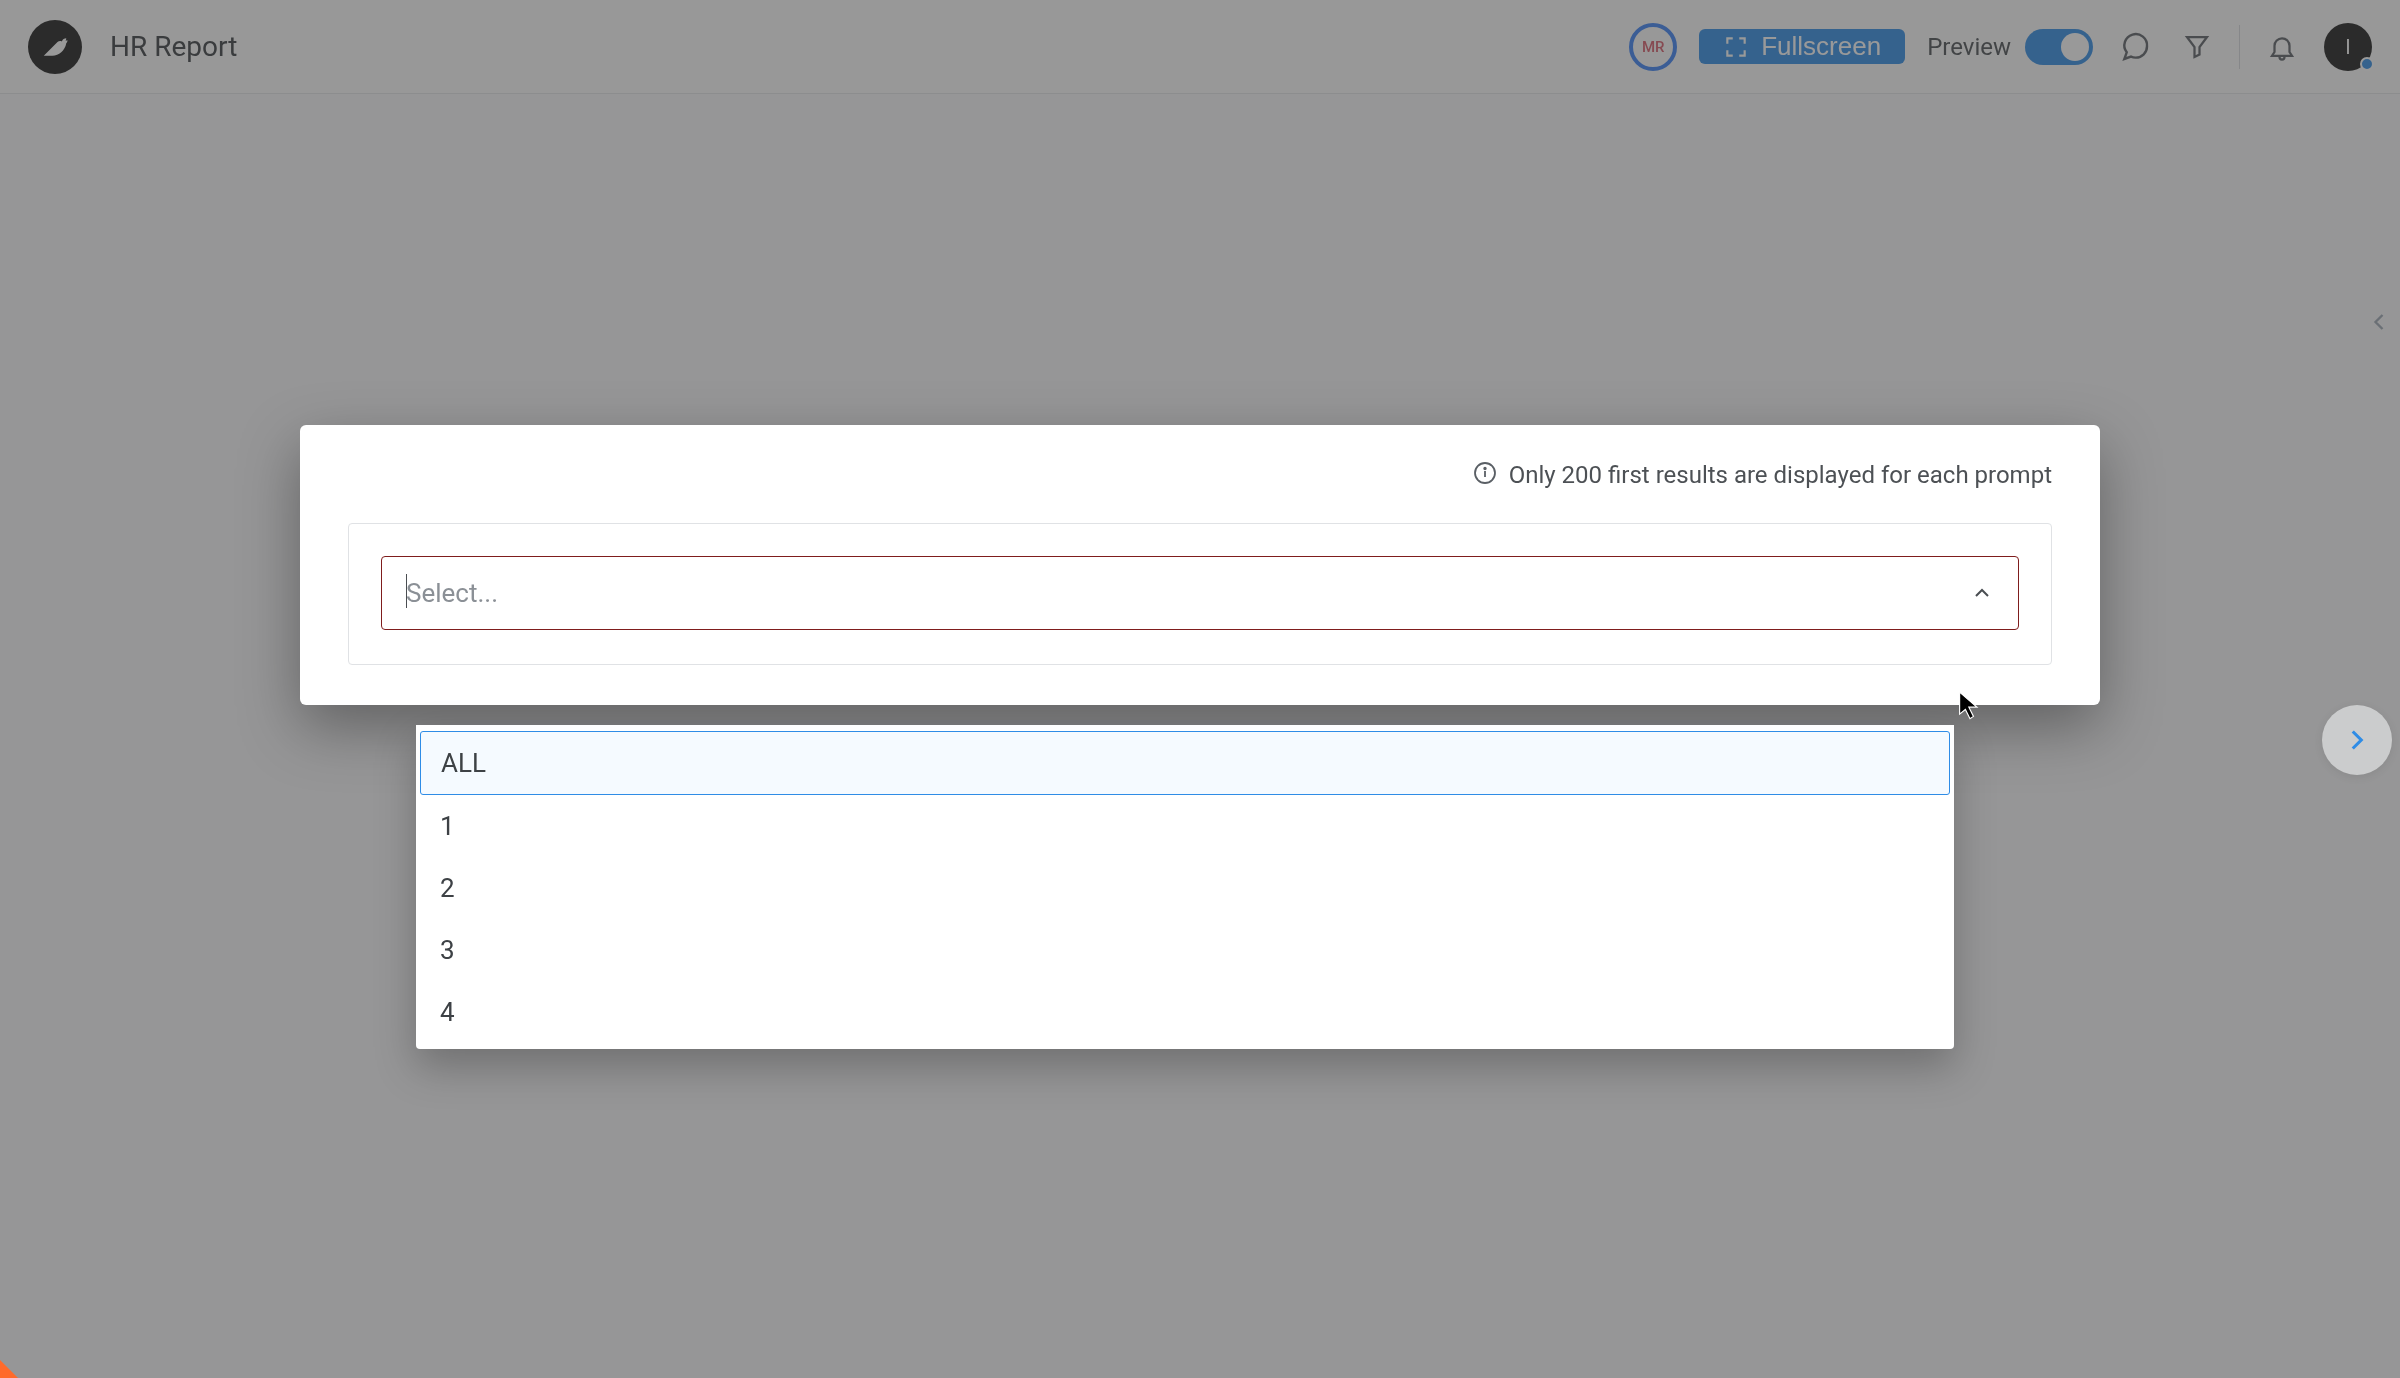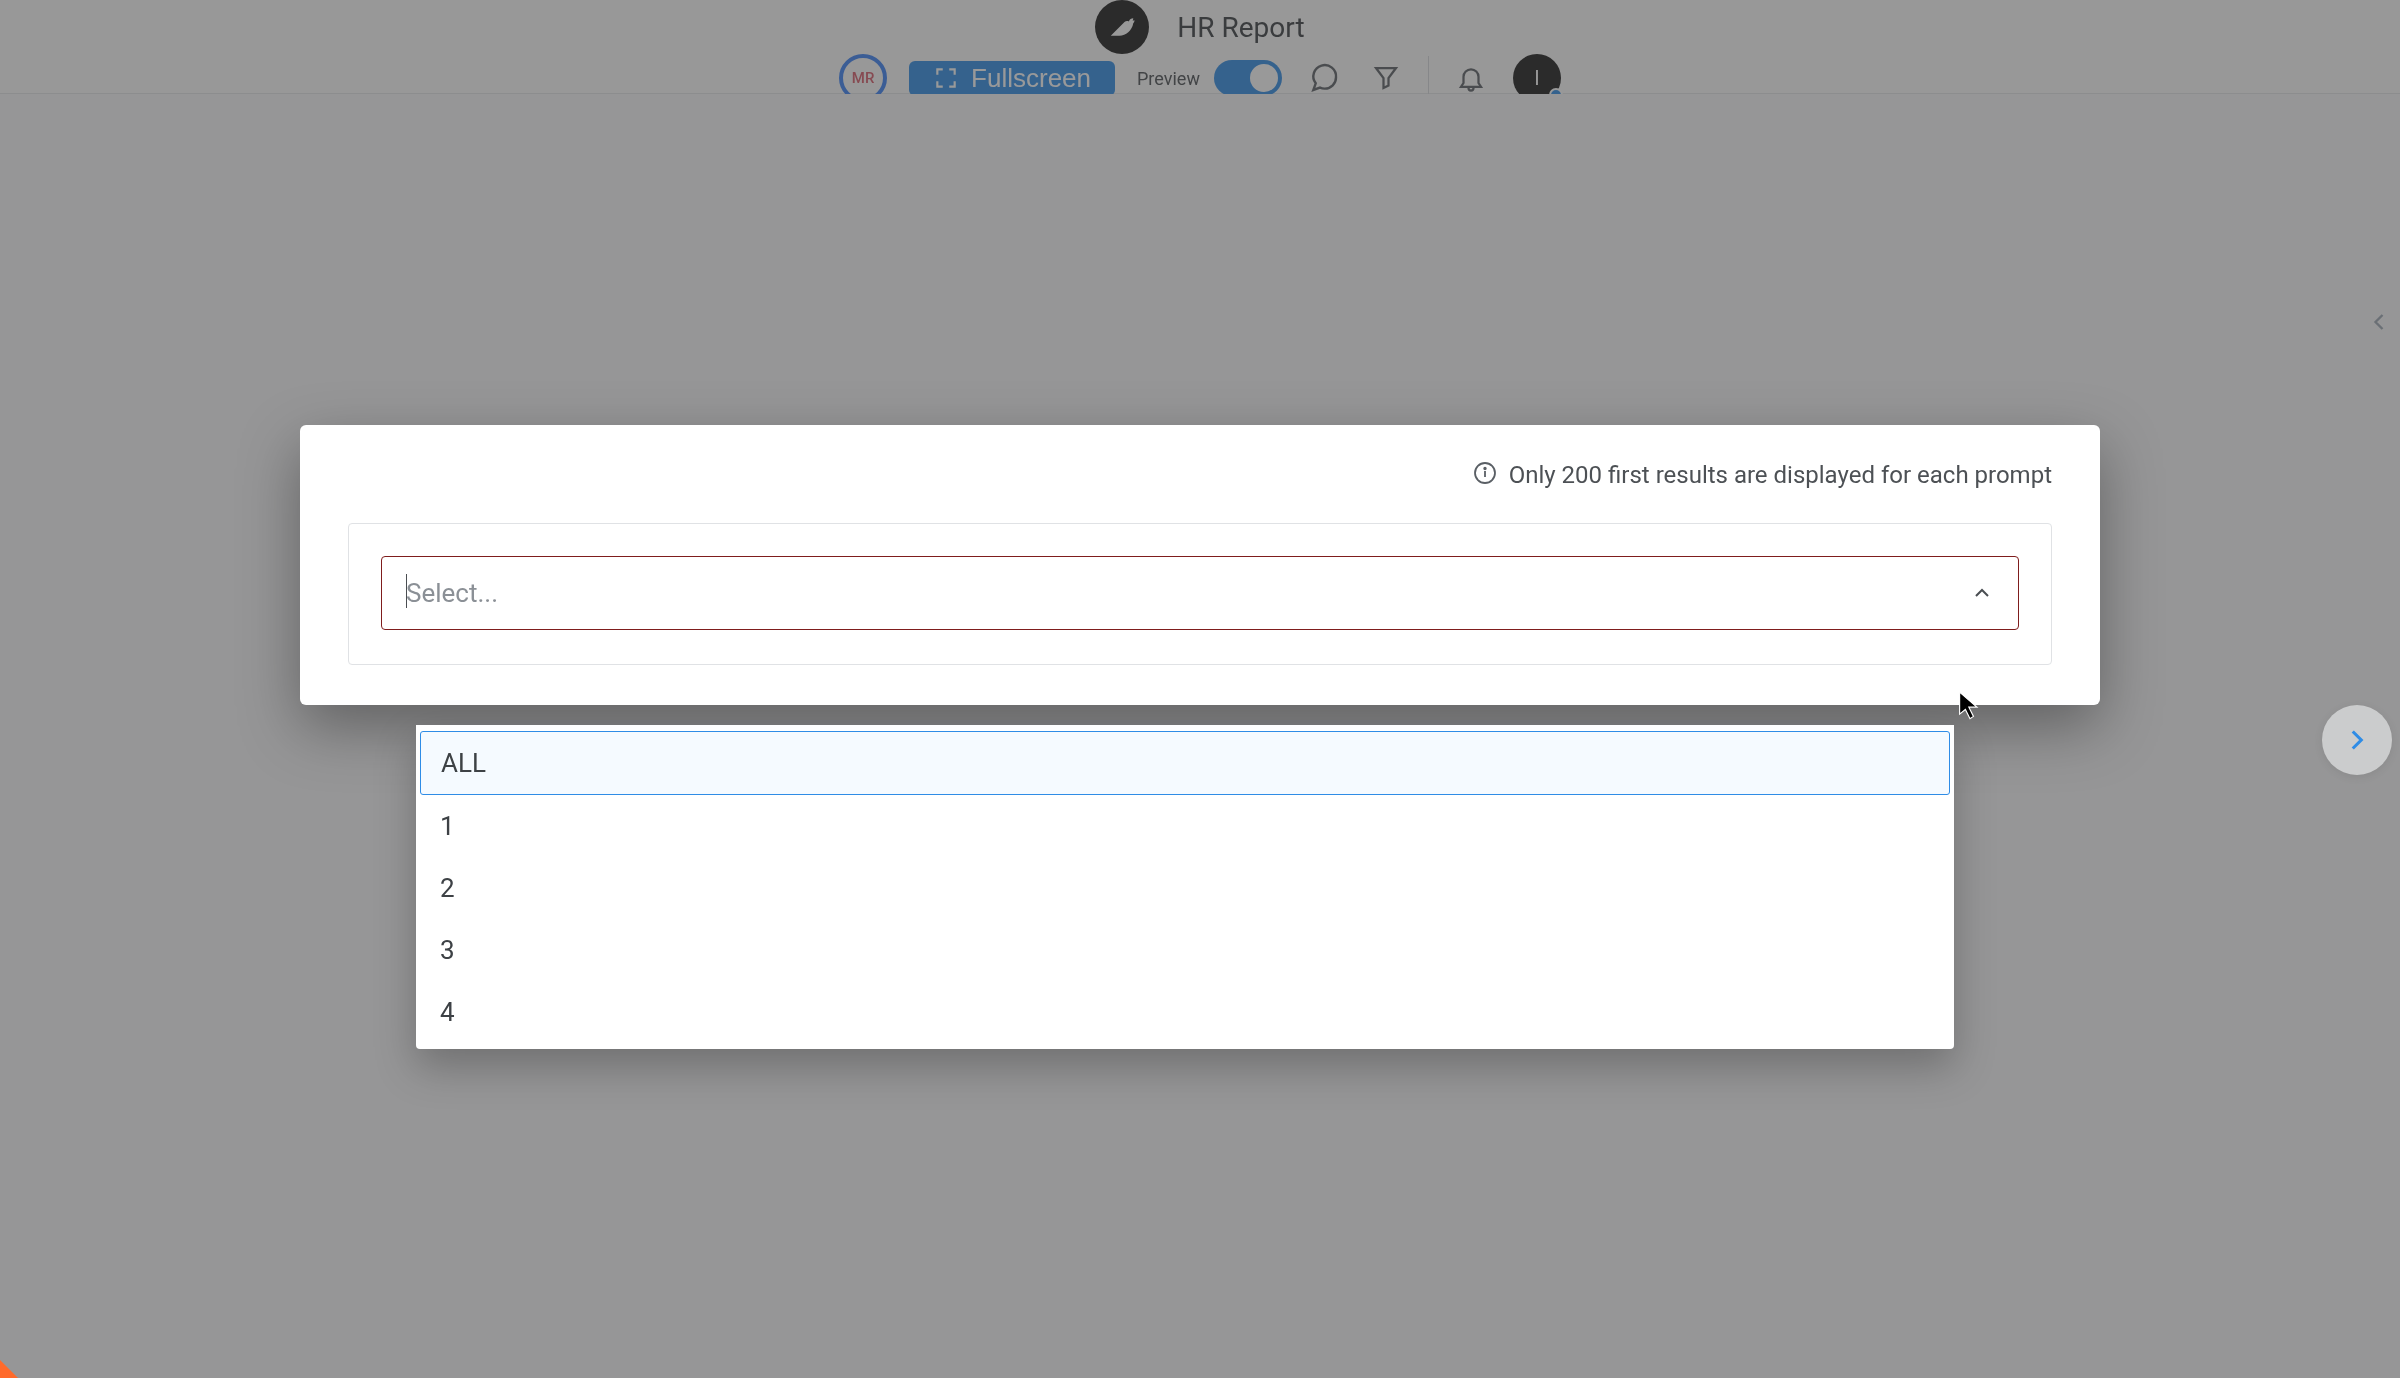--- a/index.html
+++ b/index.html
@@ -17,21 +17,20 @@
     }
     
     .header {
       height: 94px;
       background: #fcfcfc;
       border-bottom: 1px solid #e4e6e8;
       display: flex;
       align-items: center;
       padding: 0 28px;
       justify-content: space-between;
-      flex-direction: column;
     }
     .header-left {
       display: flex;
       align-items: center;
       gap: 28px;
     }
     .logo {
       width: 54px;
       height: 54px;
       border-radius: 50%;
@@ -73,21 +72,21 @@
       align-items: center;
       gap: 12px;
       cursor: pointer;
     }
     .preview-wrap {
       display: flex;
       align-items: center;
       gap: 14px;
     }
     .preview-label {
-      font-size: 18px;
+      font-size: 24px;
       color: #4a4e52;
     }
     .toggle {
       width: 68px;
       height: 36px;
       border-radius: 18px;
       background: #2f8ce6;
       position: relative;
       cursor: pointer;
     }

